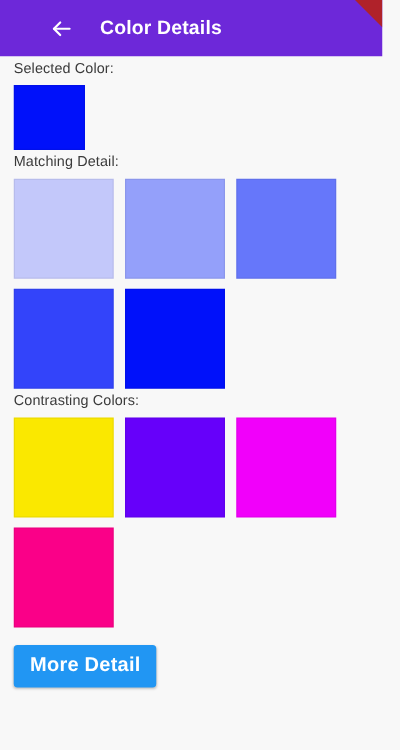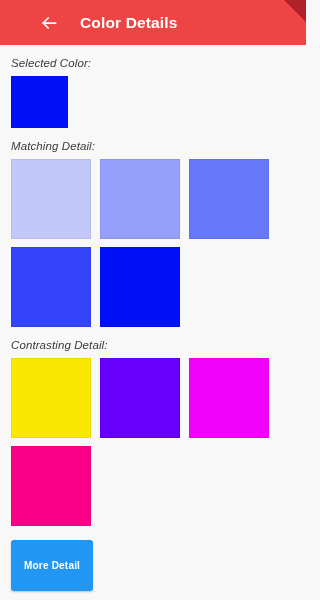--- a/index.html
+++ b/index.html
@@ -75,24 +75,23 @@
 
   
   .content {
     padding: 0 11px;
     box-sizing: border-box;
   }
 
   .section-label {
     font-size: 11.5px;
     color: #3a3a3a;
-    margin-top: 12px;
+    margin-top: 4px;
     margin-bottom: 7px;
     letter-spacing: 0.1px;
-    font-style: italic;
   }
 
   .swatch-grid {
     display: flex;
     flex-wrap: wrap;
     gap: 8px 9px;
   }
 
   .swatch {
     width: 80px;
@@ -112,34 +111,34 @@
   .button-row {
     margin-top: 14px;
     display: flex;
   }
   .more-detail-btn {
     background: #2196f3;
     color: #ffffff;
     border: none;
     border-radius: 3px;
     font-family: "Liberation Sans", sans-serif;
-    font-size: 10px;
+    font-size: 16px;
     font-weight: bold;
-    padding: 20px 13px;
+    padding: 8px 13px;
     cursor: pointer;
     letter-spacing: 0.2px;
     box-shadow: 0 1px 2px rgba(0,0,0,0.22);
   }
 </style>
 </head>
 <body>
 
 <div id="app" style="background: rgb(248, 248, 248);">
 
-  <div class="appbar" style="background: #ef4444; padding-left: 36px;">
+  <div class="appbar" style="background: #6d28d9; padding-left: 36px;">
     <div class="back-btn">
       <span>
         <svg width="20" height="20" viewBox="0 0 24 24" fill="none" stroke="#ffffff" stroke-width="2.1" stroke-linecap="round" stroke-linejoin="round">
           <line x1="20" y1="12" x2="5" y2="12"></line>
           <polyline points="11,18 5,12 11,6"></polyline>
         </svg>
       </span>
     </div>
     <div class="appbar-title">Color Details</div>
     <div class="debug-ribbon"></div>
@@ -152,21 +151,21 @@
 
     <div class="section-label">Matching Detail:</div>
     <div class="swatch-grid">
         <div class="swatch" style="background: rgb(195, 200, 250);"></div>
         <div class="swatch" style="background: rgb(148, 160, 250);"></div>
         <div class="swatch" style="background: rgb(102, 119, 250);"></div>
         <div class="swatch" style="background: rgb(51, 68, 250);"></div>
         <div class="swatch" style="background: rgb(0, 17, 250);"></div>
       </div>
 
-    <div class="section-label">Contrasting Detail:</div>
+    <div class="section-label">Contrasting Colors:</div>
     <div class="swatch-grid">
         <div class="swatch" style="background: rgb(250, 232, 0);"></div>
         <div class="swatch" style="background: rgb(102, 0, 250);"></div>
         <div class="swatch" style="background: rgb(241, 0, 250);"></div>
         <div class="swatch" style="background: rgb(250, 0, 136);"></div>
       </div>
 
     <div class="button-row">
       <button class="more-detail-btn" style="background: rgb(33, 150, 243);">More Detail</button>
     </div>

